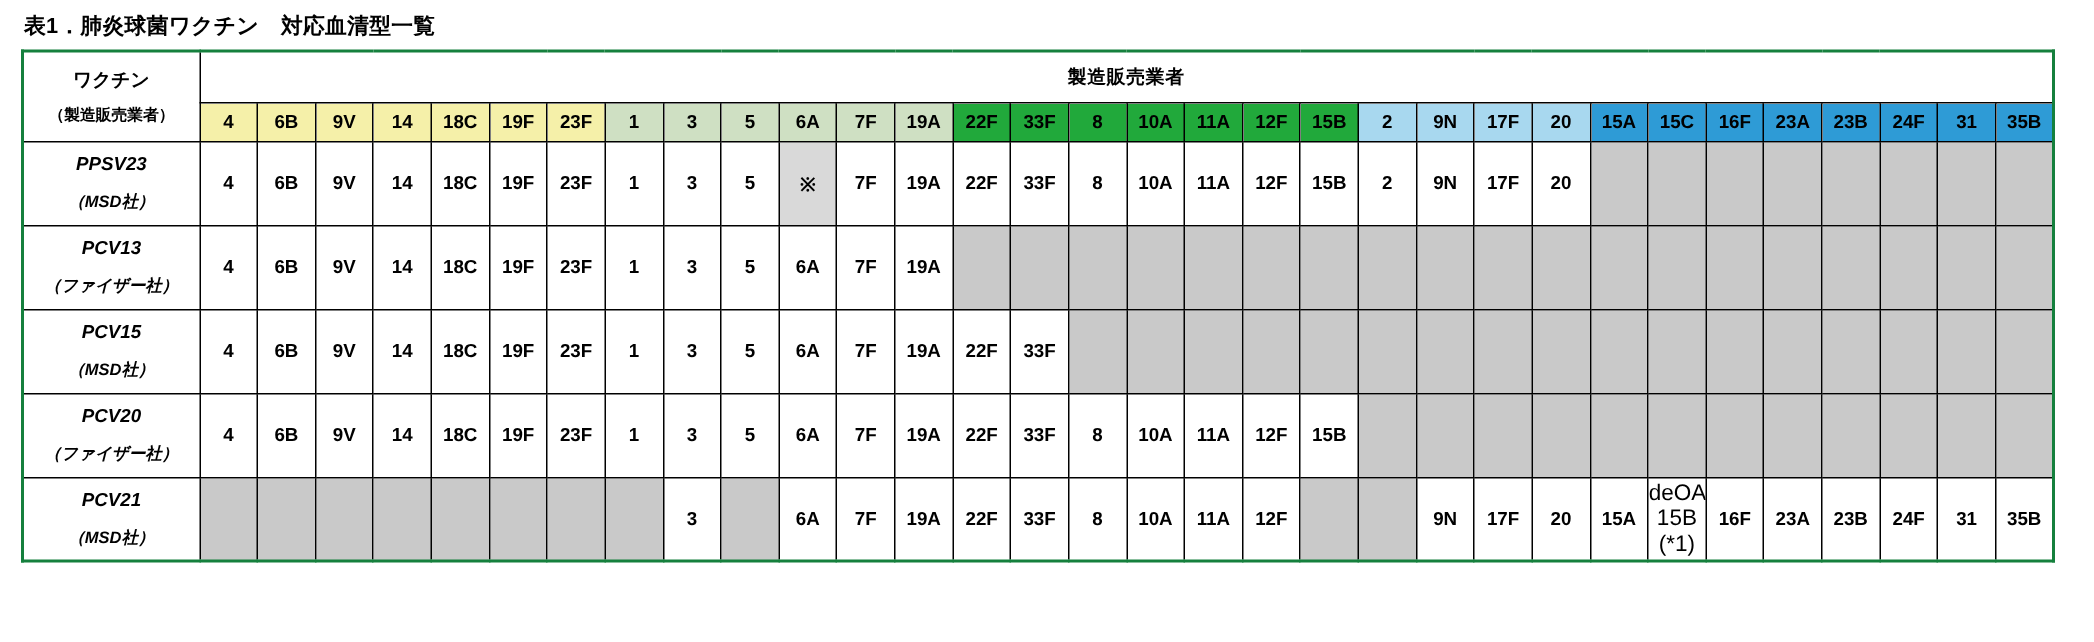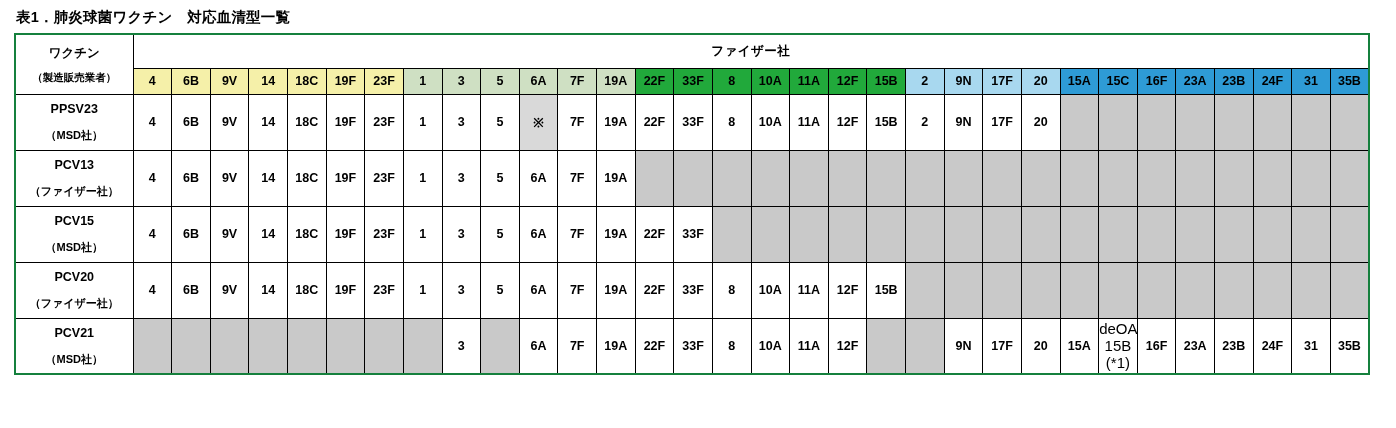--- a/index.html
+++ b/index.html
@@ -75,20 +75,21 @@
   .c-lblue  { background: #a8d8ef; }
   .c-blue   { background: #2e9bd6; }
   
   .row-label {
     text-align: left;
     padding: 4px 6px;
     font-size: 12.5px;
     font-weight: 700;
     line-height: 1.35;
     height: 56px;
+    font-style: italic;
   }
   .row-label .sub {
     font-size: 11px;
     display: block;
     margin-top: 10px;
   }
   td.cell {
     height: 56px;
     background: #ffffff;
   }
@@ -112,21 +113,21 @@
 
   <div class="caption">表1．肺炎球菌ワクチン　対応血清型一覧</div>
 
   <table class="vax">
     <thead>
       <tr>
         <th class="hdr-vaccine" rowspan="2">
           <span>ワクチン</span>
           <span class="sub">（製造販売業者）</span>
         </th>
-        <th class="hdr-group" id="group-cell" colspan="32">ファイザー社</th>
+        <th class="hdr-group" id="group-cell" colspan="32">製造販売業者</th>
       </tr>
       <tr id="serotype-row">
           <th class="hdr-st c-yellow">4</th>
           <th class="hdr-st c-yellow">6B</th>
           <th class="hdr-st c-yellow">9V</th>
           <th class="hdr-st c-yellow">14</th>
           <th class="hdr-st c-yellow">18C</th>
           <th class="hdr-st c-yellow">19F</th>
           <th class="hdr-st c-yellow">23F</th>
           <th class="hdr-st c-lgreen">1</th>

